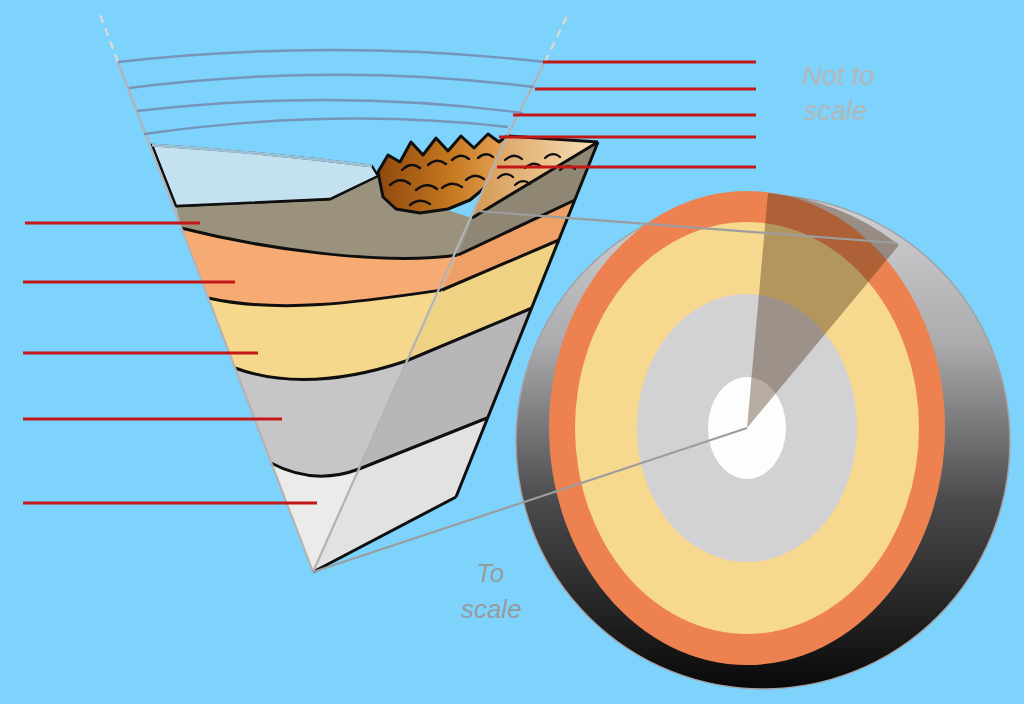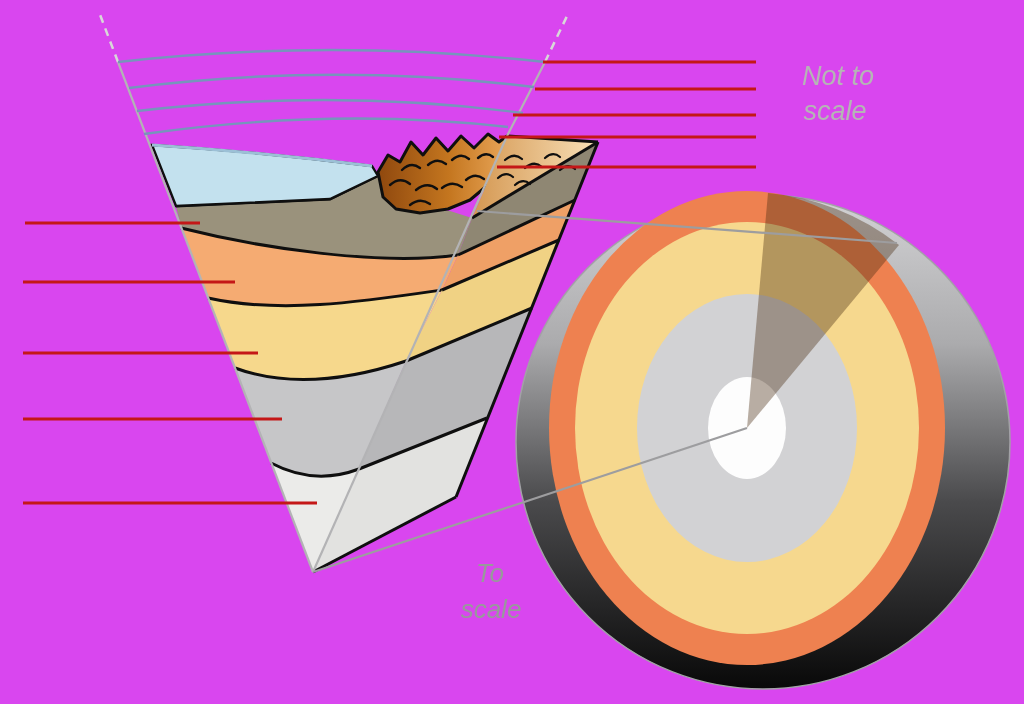--- a/index.html
+++ b/index.html
@@ -1,16 +1,16 @@
 <!DOCTYPE html>
 <html><head>
 <meta charset="utf-8">
 <style>
   html,body{margin:0;padding:0;background:#000;}
-  .stage{width:1024px;height:704px;background:#d946ef;position:relative;overflow:hidden;}
+  .stage{width:1024px;height:704px;background:#7dd3fc;position:relative;overflow:hidden;}
   svg{display:block;}
   .caption{font-family:"Liberation Sans","DejaVu Sans",sans-serif;font-style:italic;}
   .cap-big{font-size:27px;}
   .cap-mid{font-size:26px;}
 </style>
 </head>
 <body>
 
 <div class="stage">
 <svg width="1024" height="704" viewBox="0 0 1024 704">

